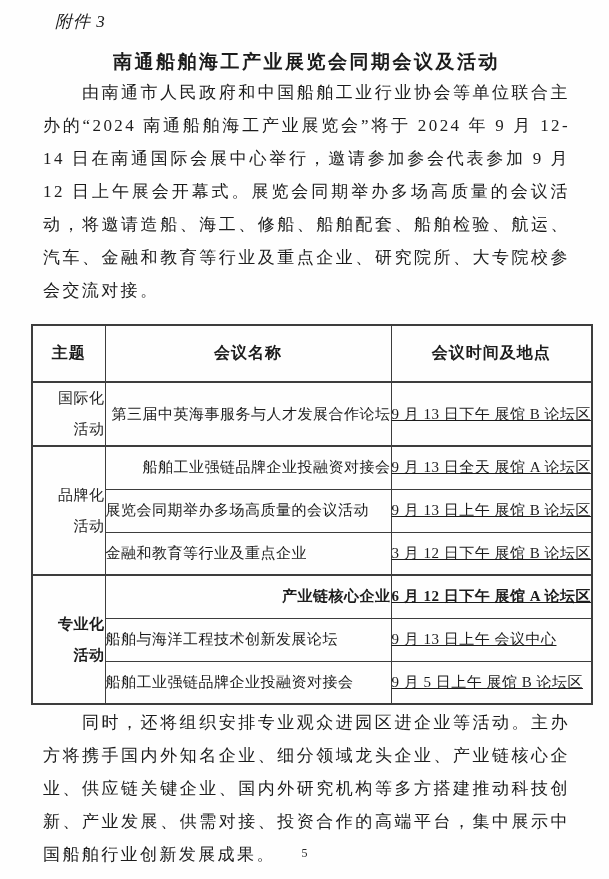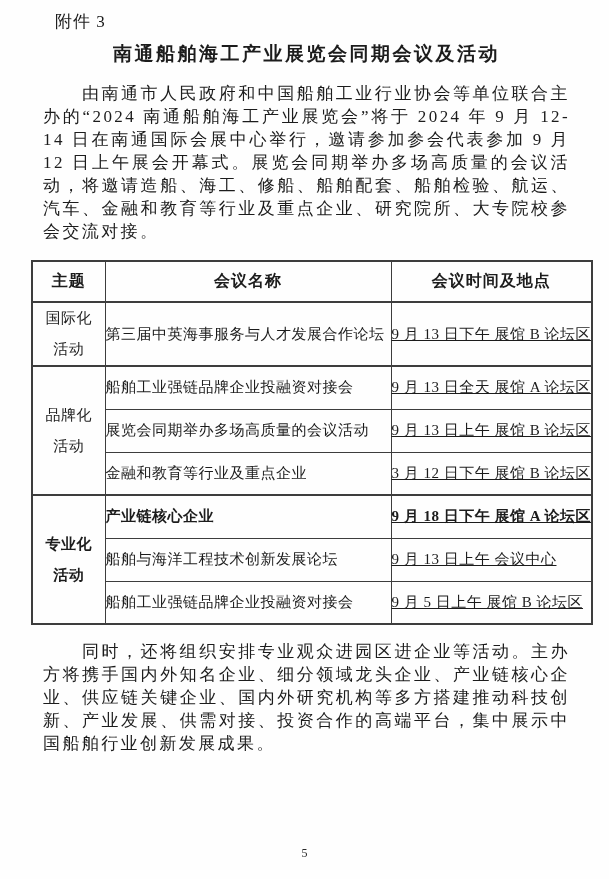--- a/index.html
+++ b/index.html
@@ -10,34 +10,35 @@
     box-sizing:border-box;
     padding:10px 39px 0 43px;
     font-family:"Liberation Serif","DejaVu Serif",serif;
     color:#1c1c1c;
     overflow:hidden;
   }
   .attachment{
     margin-left:12px;
     font-size:17px;
     letter-spacing:1px;
+    font-style:italic;
   }
   .doc-title{
-    margin-top:8px;
+    margin-top:16px;
     text-align:center;
     font-weight:bold;
     font-size:19px;
     letter-spacing:2.5px;
   }
   .para{
-    margin-top:15px;
+    margin-top:1px;
     width:527px;
     font-size:17px;
     letter-spacing:2.4px;
-    line-height:23px;
+    line-height:33px;
     text-align:justify;
     text-indent:39px;
   }
   table.schedule{
     margin-top:11px;
     margin-left:-12px;
     width:560px;
     border-collapse:collapse;
     table-layout:fixed;
   }
@@ -46,21 +47,21 @@
     padding:0;
     font-size:15px;
     font-weight:normal;
     color:#1c1c1c;
     letter-spacing:0.5px;
   }
   table.schedule{border:2px solid #3d3d3d;}
   .col-theme{width:73px;}
   .col-name{width:286px;}
   .col-time{width:201px;}
-  tr.header-row{height:41px;}
+  tr.header-row{height:57px;}
   tr.header-row th{
     font-weight:bold;
     font-size:16px;
     text-align:center;
     letter-spacing:1px;
   }
   tr.row{height:43px;}
   tr.row-tall{height:60px;}
   td.theme-cell{
     text-align:center;
@@ -74,21 +75,21 @@
   td.name-cell{
     padding-left:12px;
     vertical-align:middle;
     font-family:Liberation Serif, serif;
   }
   td.time-cell{
     padding-left:9px;
     vertical-align:middle;
     text-decoration:underline;
   }
-  tr.group-start td{border-top:2px solid #3d3d3d;}
+  tr.group-start td{border-top:2px solid #3d3d3d;text-align:right;}
   tr.bold-row td{font-weight:bold;}
   .page-number{
     position:absolute;
     left:0;right:0;
     bottom:18px;
     text-align:center;
     font-size:12px;
     color:#2a2a2a;
   }
 </style>
@@ -135,21 +136,21 @@
       </tr>
       <tr class="row">
         <td class="name-cell">金融和教育等行业及重点企业</td>
         <td class="time-cell">3 月 12 日下午  展馆 B 论坛区</td>
       </tr>
 
       <tr class="row group-start bold-row">
         <td class="theme-cell" rowspan="3">专业化
 活动</td>
         <td class="name-cell">产业链核心企业</td>
-        <td class="time-cell">9 月 18 日下午  展馆 A 论坛区</td>
+        <td class="time-cell">6 月 12 日下午  展馆 A 论坛区</td>
       </tr>
       <tr class="row">
         <td class="name-cell">船舶与海洋工程技术创新发展论坛</td>
         <td class="time-cell">9 月 13 日上午  会议中心</td>
       </tr>
       <tr class="row">
         <td class="name-cell">船舶工业强链品牌企业投融资对接会</td>
         <td class="time-cell">9 月 5 日上午  展馆 B 论坛区</td>
       </tr>
     </tbody>

